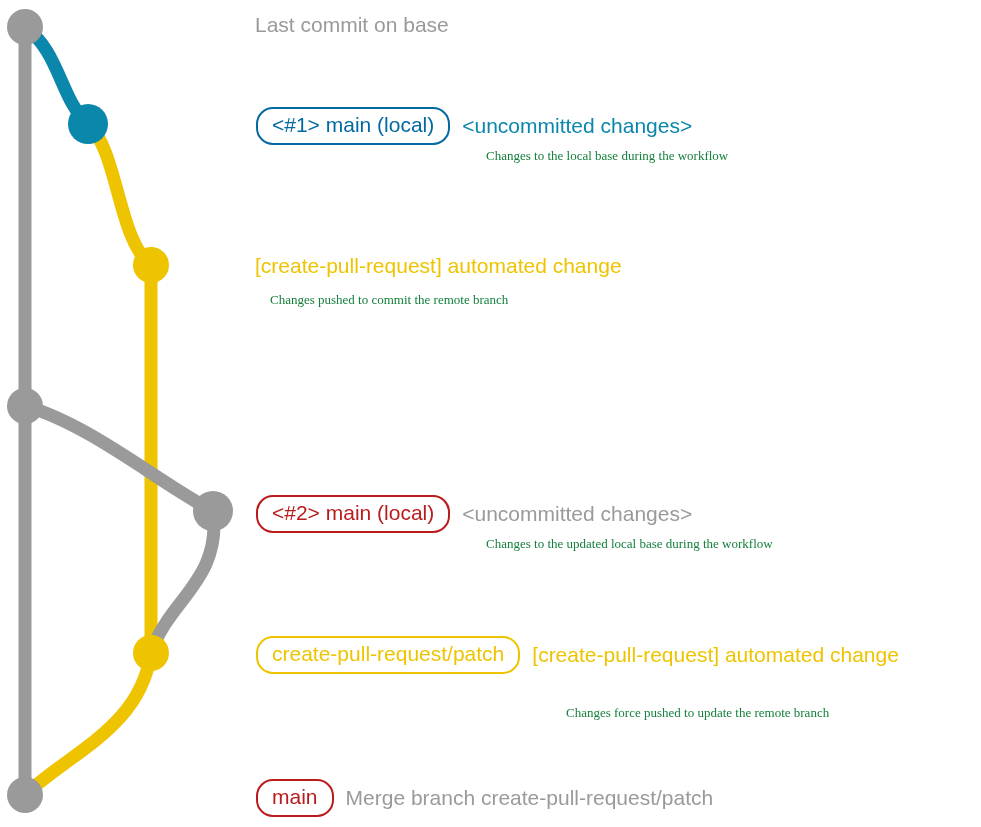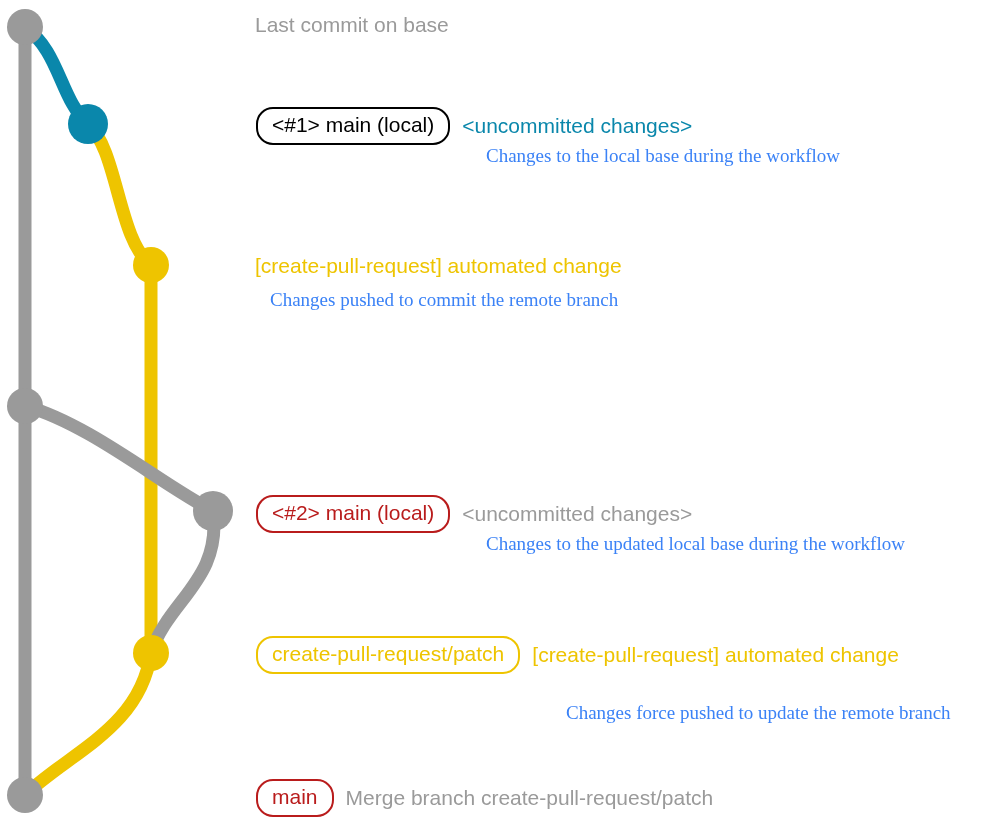--- a/index.html
+++ b/index.html
@@ -39,21 +39,21 @@
     justify-content: center;
     box-sizing: border-box;
     border: 2px solid currentColor;
     border-radius: 17px;
     padding: 4px 14px 6px 14px;
     font-size: 21px;
     line-height: 24px;
     font-family: "Liberation Sans", sans-serif;
     background: #ffffff;
   }
-  .pill-teal  { color: #000000; }
+  .pill-teal  { color: #0369a1; }
   .pill-gray  { color: #b91c1c; }
   .pill-yellow{ color: #eec400; }
   .subject {
     font-size: 21px;
     line-height: 30px;
     font-family: "Liberation Sans", sans-serif;
     white-space: nowrap;
   }
   .subject-teal   { color: #0a87ab; }
   .subject-gray   { color: #9a9a9a; }
@@ -62,23 +62,23 @@
     position: absolute;
     font-size: 21px;
     line-height: 26px;
     color: #9a9a9a;
     font-family: "Liberation Sans", sans-serif;
     white-space: nowrap;
   }
   .body-note {
     position: absolute;
     font-family: "Liberation Serif", serif;
-    font-size: 19px;
+    font-size: 13px;
     line-height: 22px;
-    color: #3b82f6;
+    color: #15803d;
     white-space: nowrap;
   }
   .pill-wrap { margin-right: 12px; }
   .row-inline { display: flex; align-items: center; }
 </style>
 </head>
 <body>
 
 <div id="diagram-root">
 

